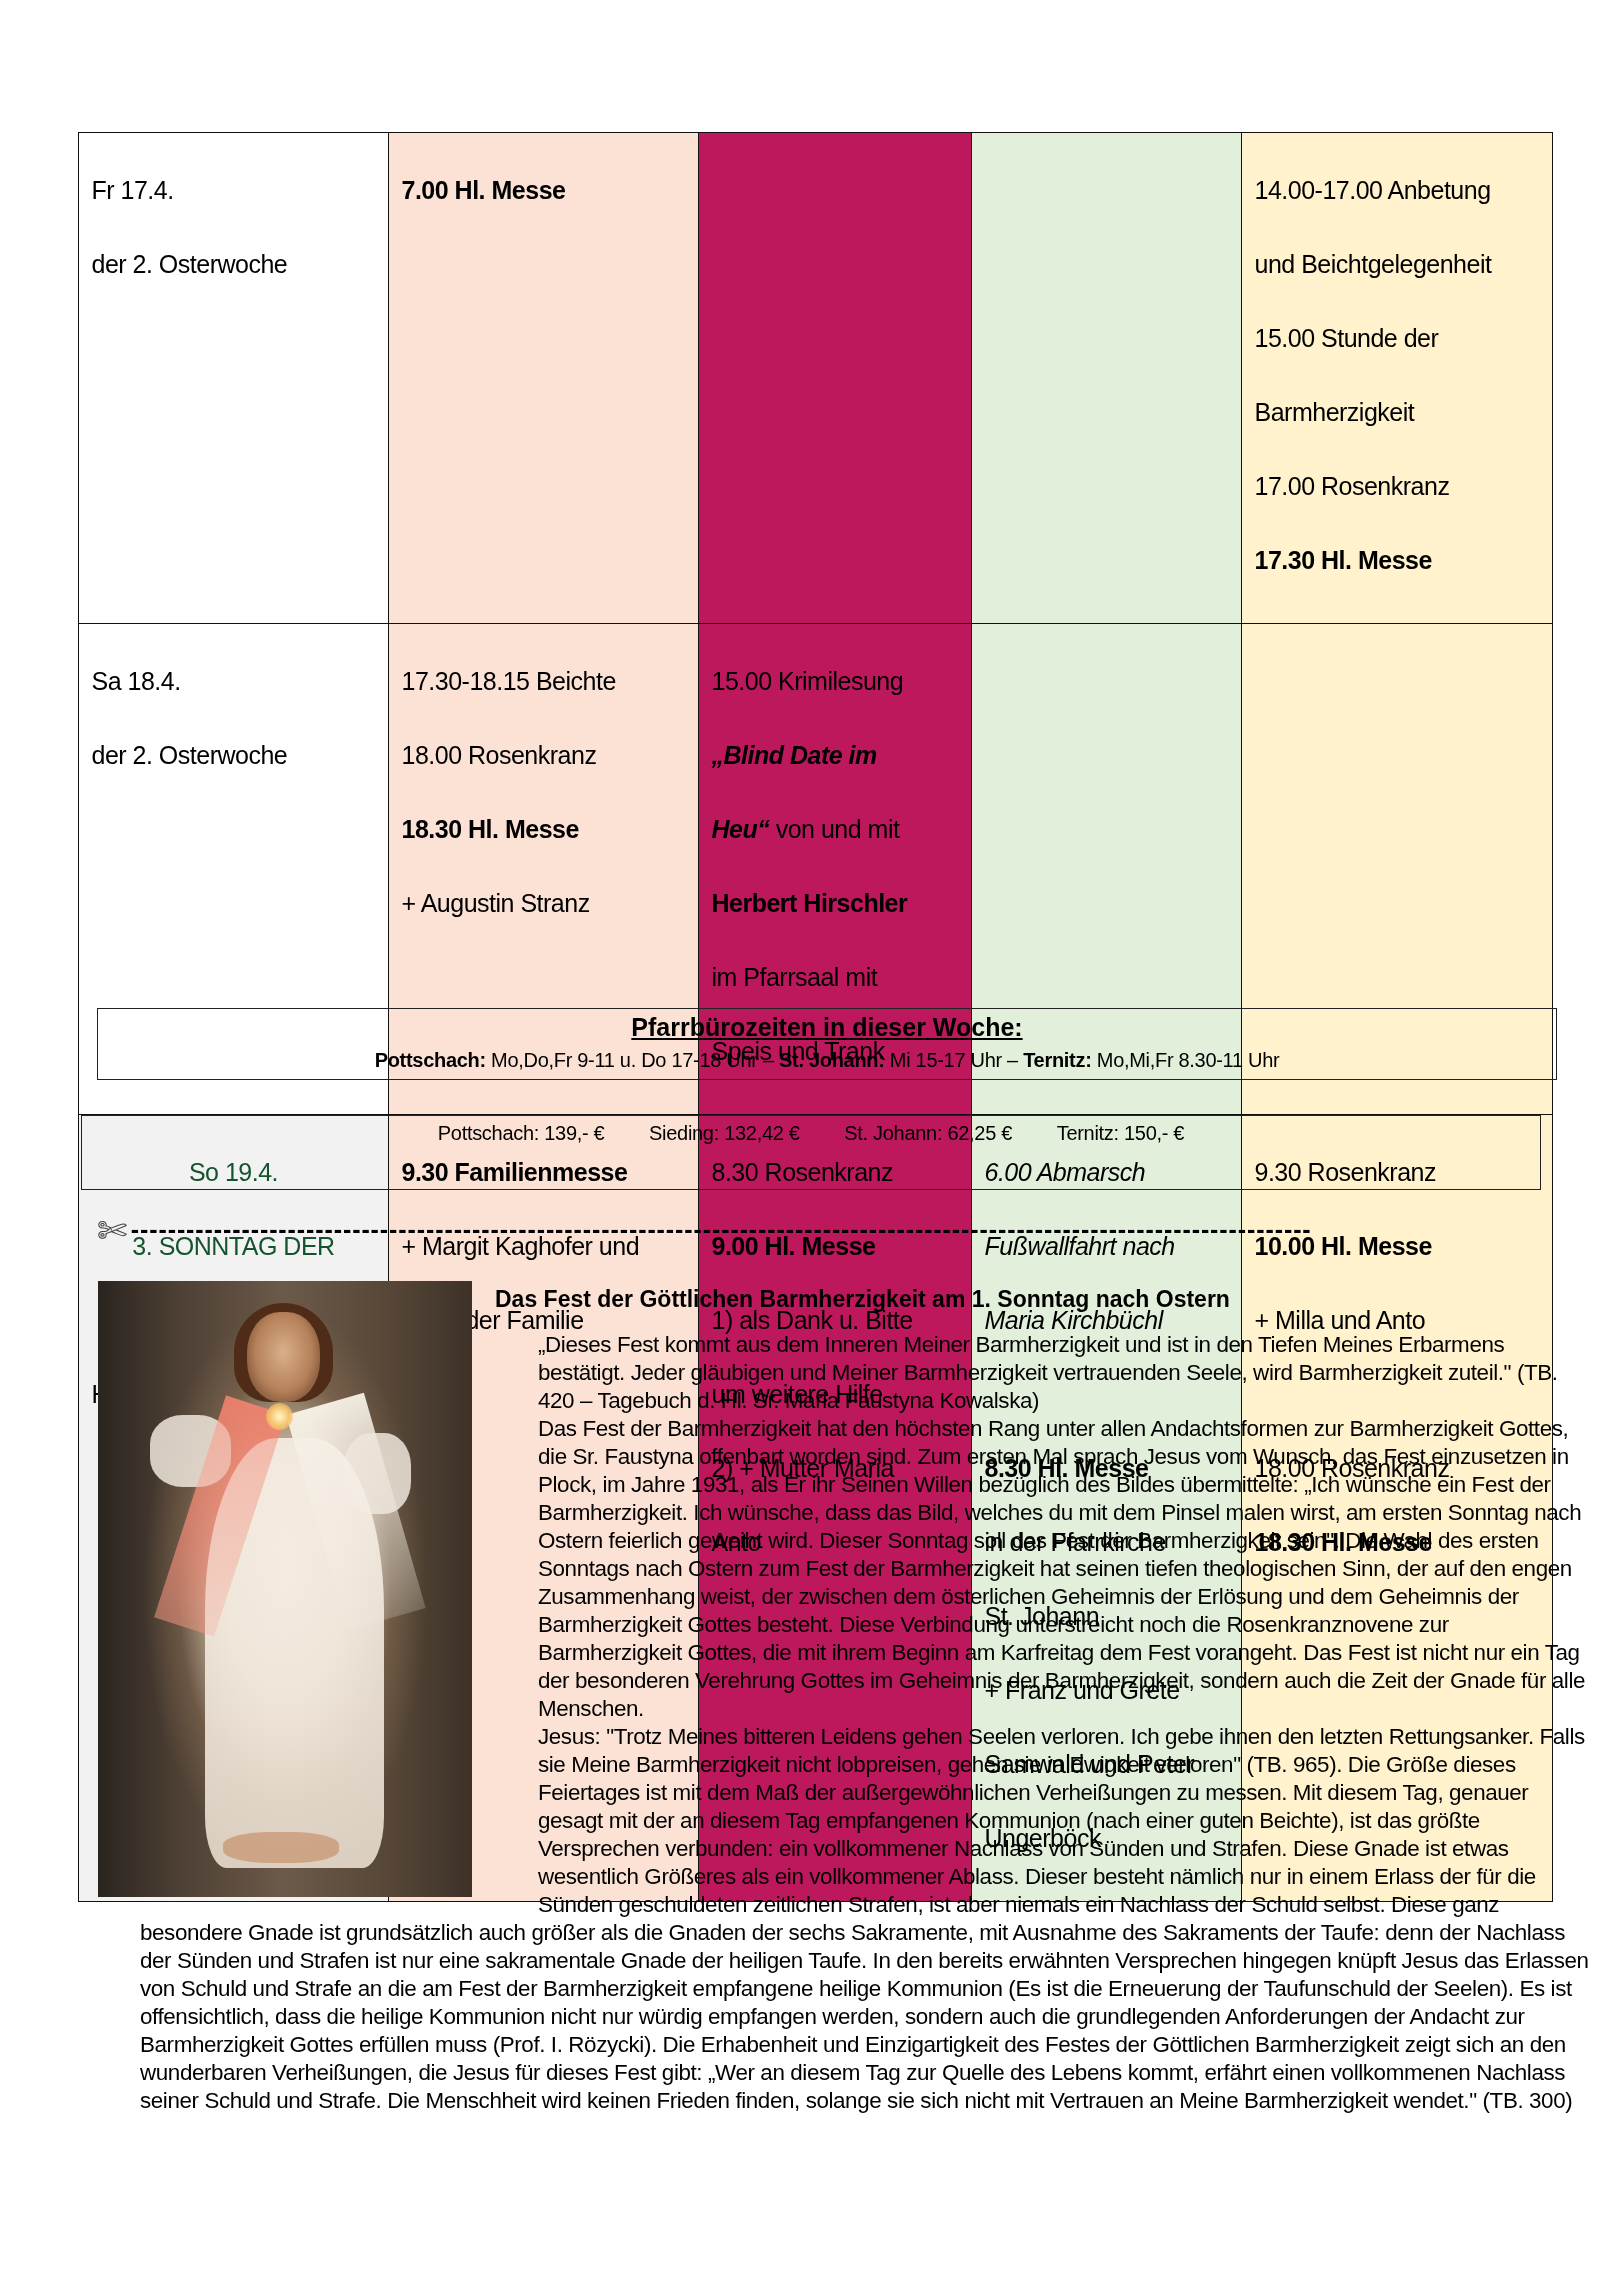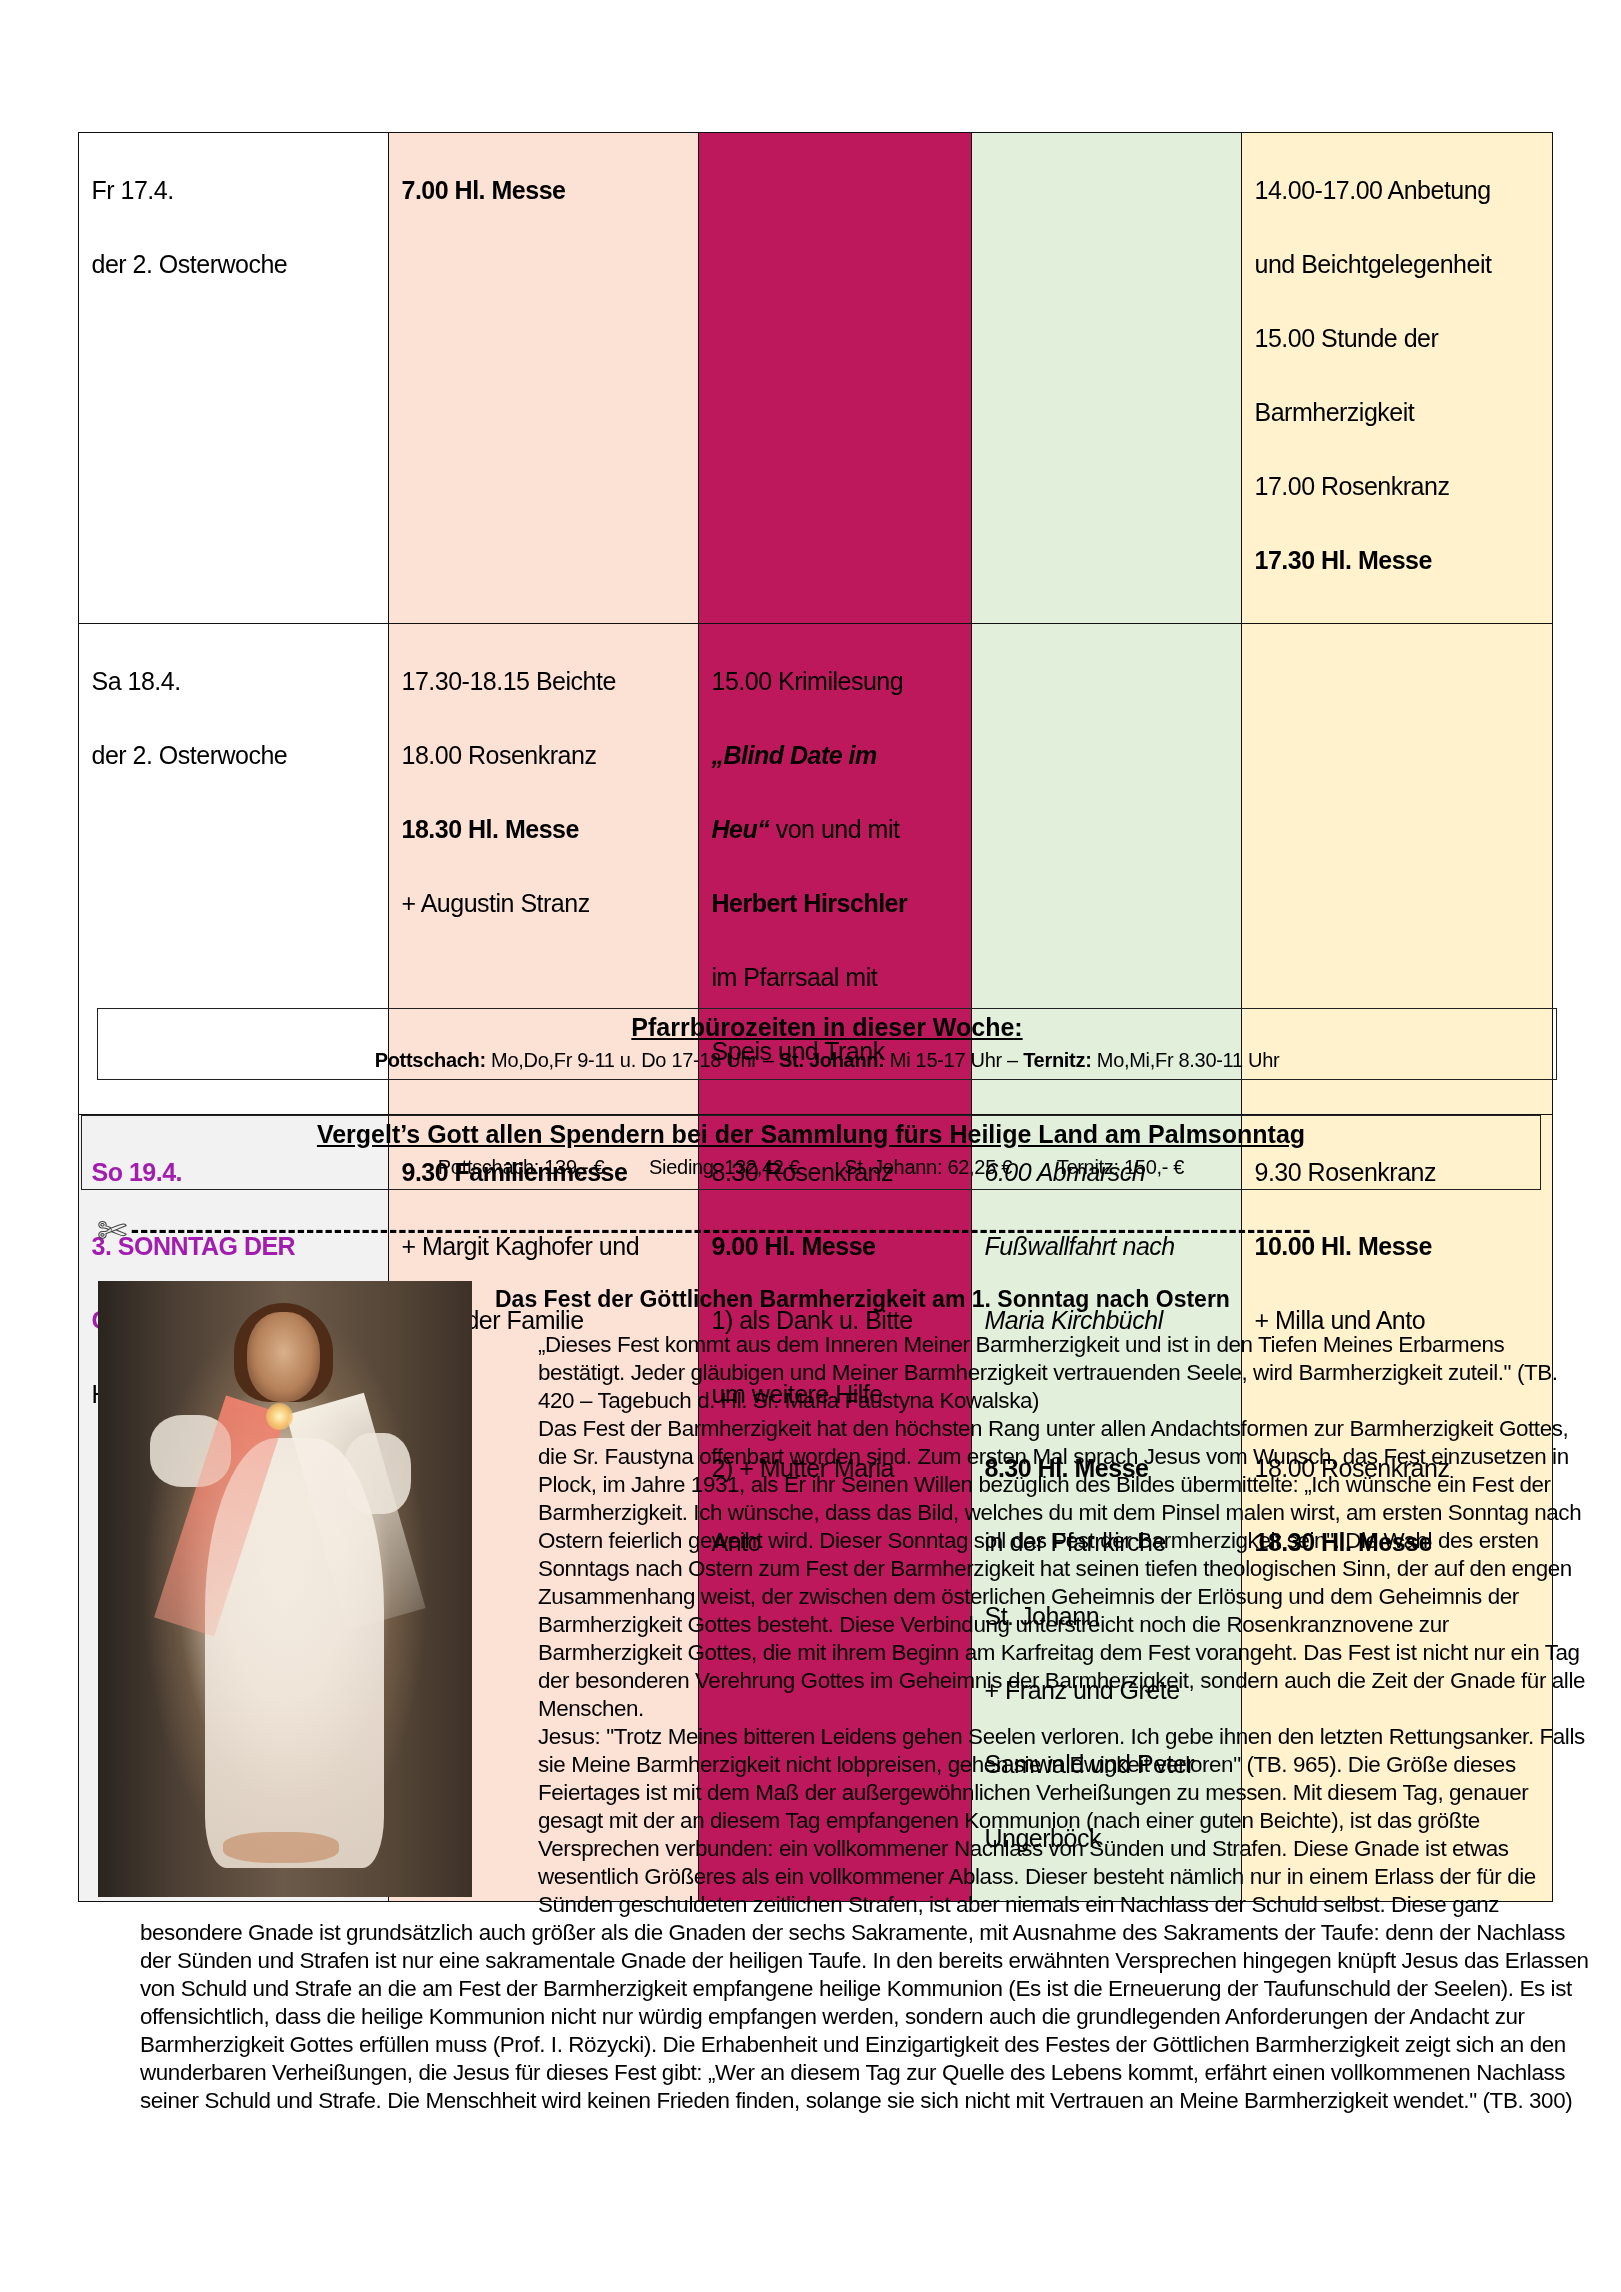--- a/index.html
+++ b/index.html
@@ -30,21 +30,21 @@
   .bg-sied { background: #be185d; }
   .bg-stj  { background: #e2efda; }
   .bg-tern { background: #fff2cc; }
   .row-fri td { height: 213px; }
   .row-sat td { height: 242px; }
   .row-sun td { height: 356px; }
   .line { display: block; white-space: normal; }
   .b { font-weight: bold; }
   .i { font-style: italic; }
   .bi { font-weight: bold; font-style: italic; }
-  .sun-title { color: #a21caf; font-weight: bold; }
+  .sun-title { color: #14532d; font-weight: normal; text-align: center; }
   .gap { display: block; height: 37px; }
 
   
   .box {
     position: absolute; left: 81px; width: 1458px;
     border: 1.8px solid #222;
     font-family: "Liberation Sans", sans-serif;
     text-align: center;
   }
   .box-office { top: 1008px; height: 70px; margin-left: 16px; }
@@ -205,21 +205,20 @@
   </tr>
 </tbody>
   </table>
 
 <div class="box box-office">
   <div class="box-title">Pfarrbürozeiten in dieser Woche:</div>
   <div class="box-line"><span class="place">Pottschach:</span><span> Mo,Do,Fr 9-11 u. Do 17-18 Uhr – </span><span class="place">St. Johann:</span><span> Mi 15-17 Uhr – </span><span class="place">Ternitz:</span><span> Mo,Mi,Fr 8.30-11 Uhr</span></div>
 </div>
 
 <div class="box box-donate">
-  <div class="box-title">Vergelt’s Gott allen Spendern bei der Sammlung fürs Heilige Land am Palmsonntag</div>
   <div class="box-line">
     <span class="donate-item">Pottschach: 139,- €</span>
     <span class="donate-item">Sieding: 132,42 €</span>
     <span class="donate-item">St. Johann: 62,25 €</span>
     <span class="donate-item">Ternitz: 150,- €</span>
   </div>
 </div>
 
 <div class="cutline">
   <span class="scissors">✄</span><span class="dashes">--------------------------------------------------------------------------------------------------------------------------------</span>

